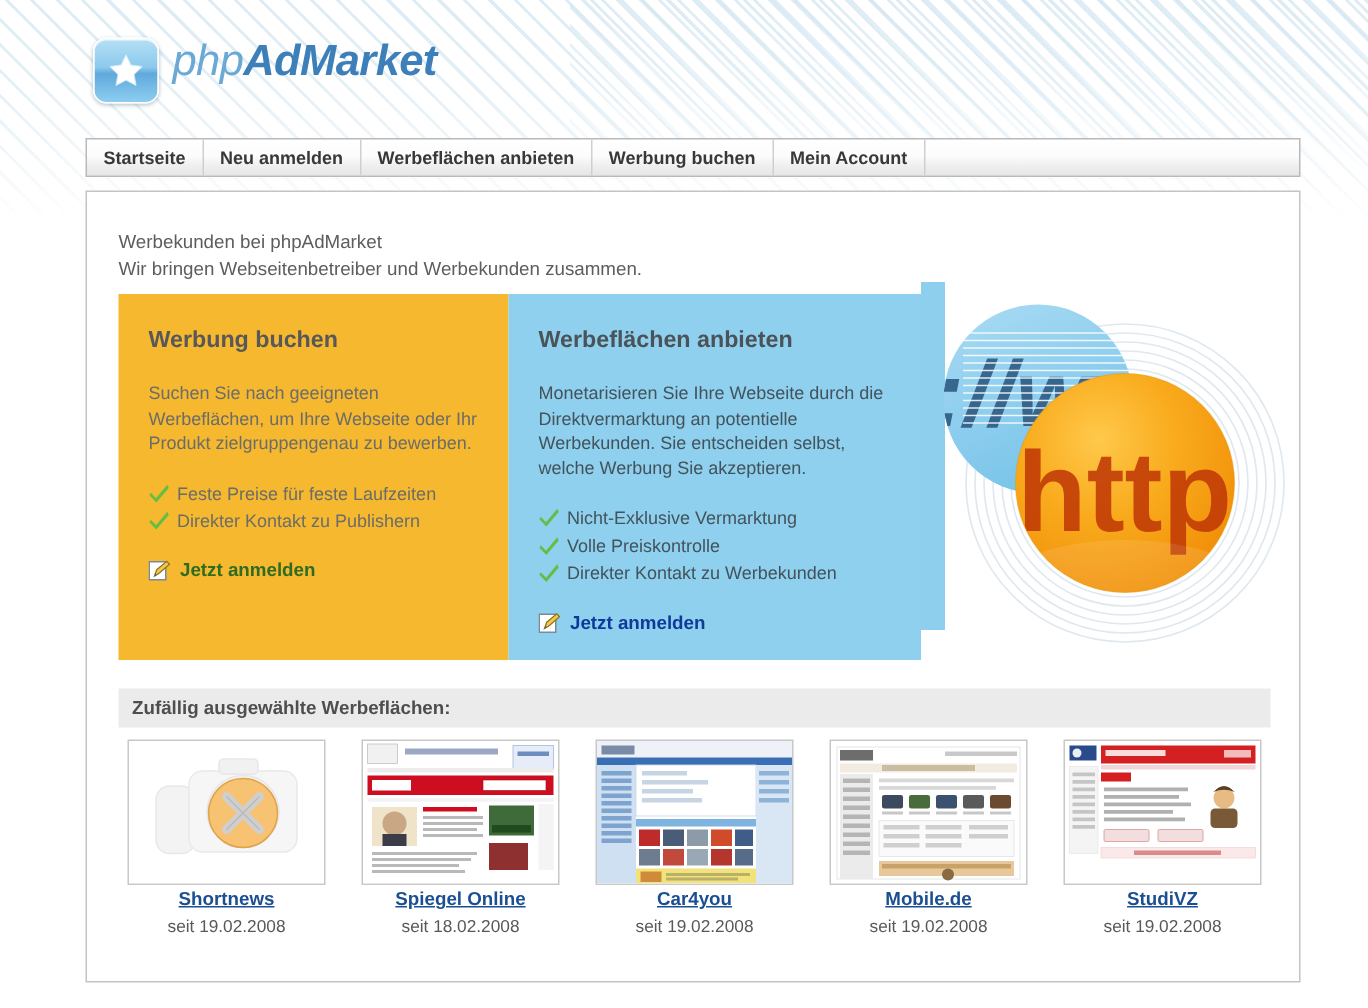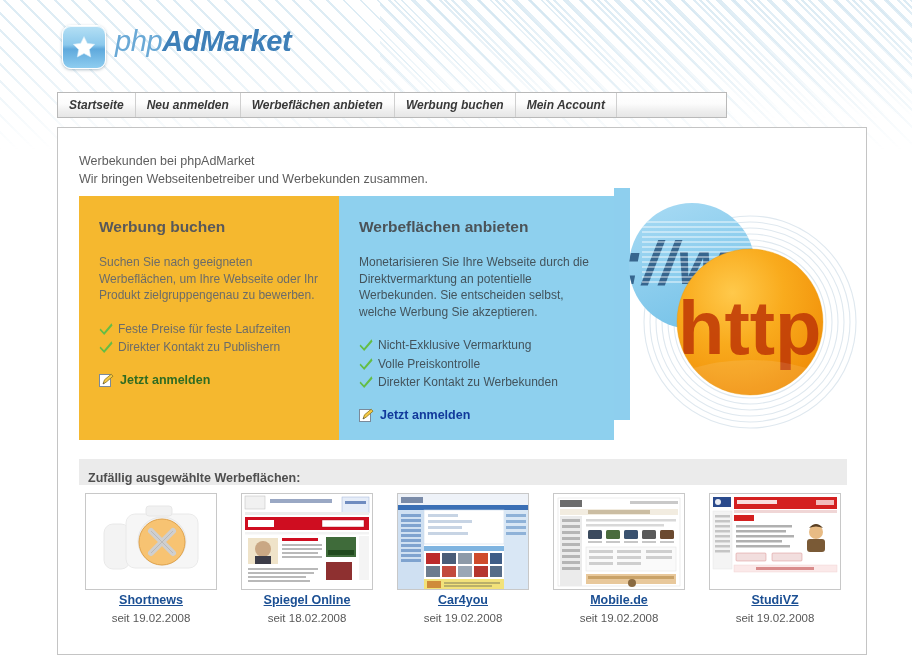--- a/index.html
+++ b/index.html
@@ -74,28 +74,27 @@
     letter-spacing: -0.4px;
     white-space: nowrap;
   }
   #logo-text .b { font-weight: bold; color: #3d7fb8; }
   #logo-text .l { font-weight: normal; color: #6aa9d6; }
 
   
   #nav {
     position: absolute;
     left: 57px; top: 92px;
-    width: 670px;
+    width: 810px;
     height: 26px;
     box-sizing: border-box;
     border: 1px solid #b9b9b9;
     background: linear-gradient(to bottom, #ffffff 0%, #fcfcfc 45%, #eeeeee 75%, #e6e6e6 100%);
     display: flex;
     align-items: stretch;
-    font-style: italic;
   }
   .nav-item {
     display: flex;
     align-items: center;
     padding: 0 11px;
     font-size: 12px;
     font-weight: bold;
     color: #383838;
     border-right: 1px solid #cfcfcf;
     white-space: nowrap;
@@ -207,21 +206,21 @@
   }
 
   
   #random-header {
     position: absolute;
     left: 21px; top: 331px;
     width: 768px;
     height: 26px;
     background: #ebebeb;
     display: flex;
-    align-items: flex-end;
+    align-items: center;
     box-sizing: border-box;
     padding-left: 9px;
   }
   #random-header span {
     font-size: 12.5px;
     font-weight: bold;
     color: #4e4e4e;
   }
 
   #thumbs {

